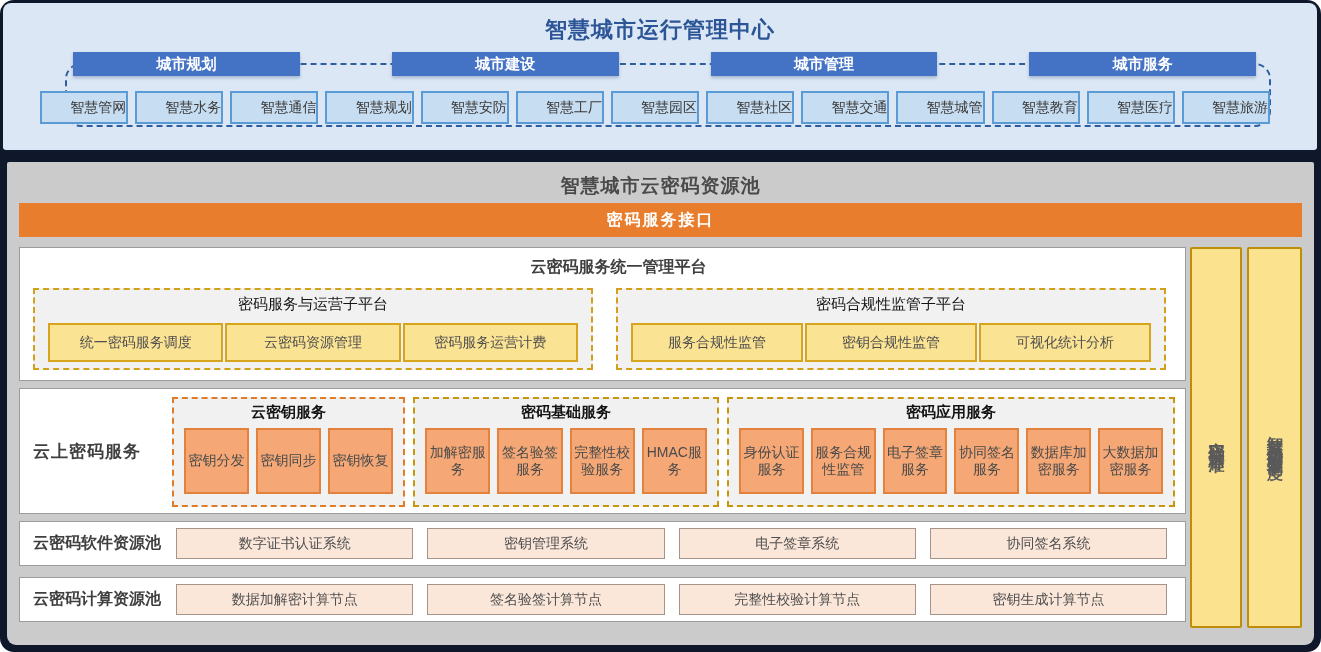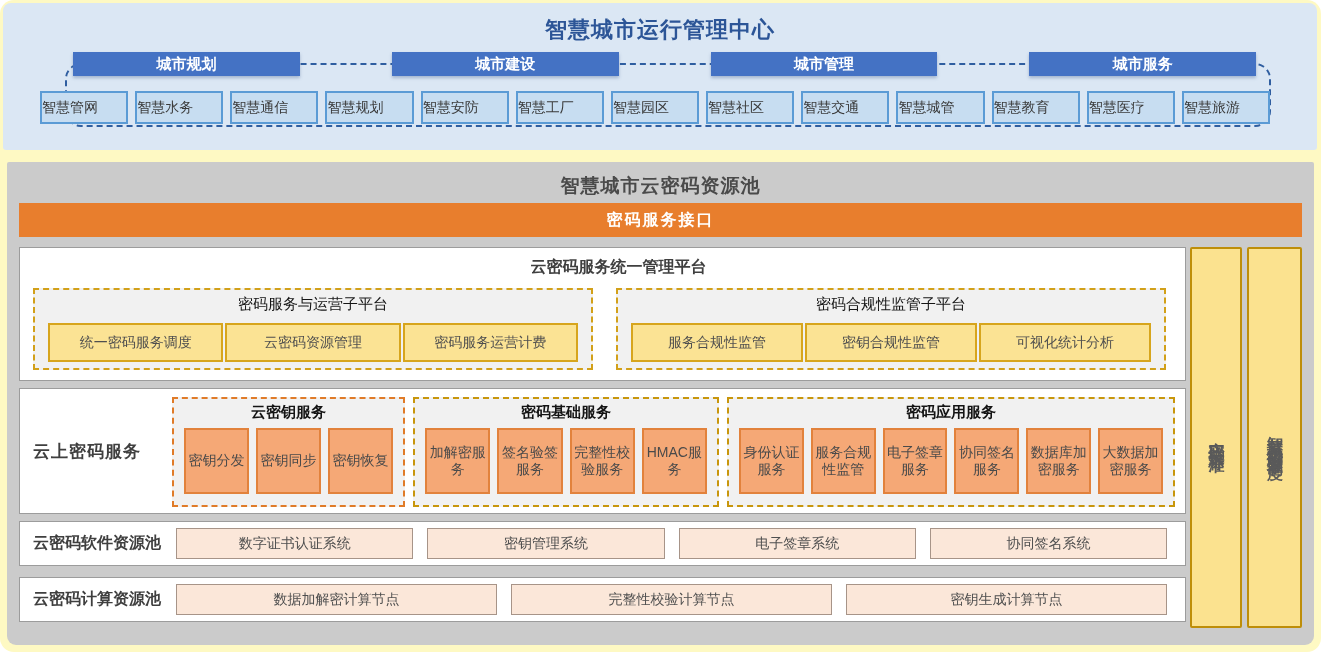--- a/index.html
+++ b/index.html
@@ -2,21 +2,21 @@
 <html><head>
 <meta charset="utf-8">
 <style>
   * { margin:0; padding:0; box-sizing:border-box; }
   body {
     font-family: "Liberation Sans", "DejaVu Sans", sans-serif;
     background:#ffffff;
   }
   .canvas {
     position:relative; width:1321px; height:652px;
-    background:#fef9c3; border-radius:14px; overflow:hidden;
+    background:#0f172a; border-radius:14px; overflow:hidden;
   }
 
   
   .top-panel {
     position:absolute; left:3px; top:3px; width:1314px; height:147px;
     background:#dbe7f4; border-radius:8px 8px 3px 3px;
   }
   .top-title {
     position:absolute; left:0; top:12px; width:100%;
     text-align:center; font-size:22px; font-weight:bold; color:#2c5597;
@@ -34,21 +34,21 @@
     width:227px; height:24px; background:#4472c4; color:#fff;
     font-size:15px; font-weight:bold; text-align:center; line-height:24px;
     box-shadow:0 2px 3px rgba(60,90,140,.35);
   }
   .apps-row {
     position:absolute; left:37px; top:88px; width:1230px;
     display:flex; gap:7px;
   }
   .app {
     flex:1; height:33px; background:#c7ddf1; border:2px solid #5b9bd5;
-    font-size:14px; color:#3a3a3a; text-align:left; line-height:29px;
+    font-size:14px; color:#3a3a3a; text-align:right; line-height:29px;
     white-space:nowrap;
   }
 
   
   .pool-panel {
     position:absolute; left:7px; top:162px; width:1307px; height:483px;
     background:#cbcbcb; border-radius:2px 2px 9px 9px;
   }
   .pool-title {
     position:absolute; left:0; top:11px; width:100%;
@@ -244,20 +244,21 @@
           <div class="pbox">密钥管理系统</div>
           <div class="pbox">电子签章系统</div>
           <div class="pbox">协同签名系统</div>
         </div>
       </div>
 
       <div class="white-panel panel-comp">
         <div class="row-label">云密码计算资源池</div>
         <div class="row-items">
           <div class="pbox">数据加解密计算节点</div>
+          <div class="pbox">签名验签计算节点</div>
           <div class="pbox">完整性校验计算节点</div>
           <div class="pbox">密钥生成计算节点</div>
         </div>
       </div>
 
       <div class="side-bar bar-std">密码技术标准</div>
       <div class="side-bar bar-rule">智慧城市密码管理制度</div>
 
     </div>
   </div>

